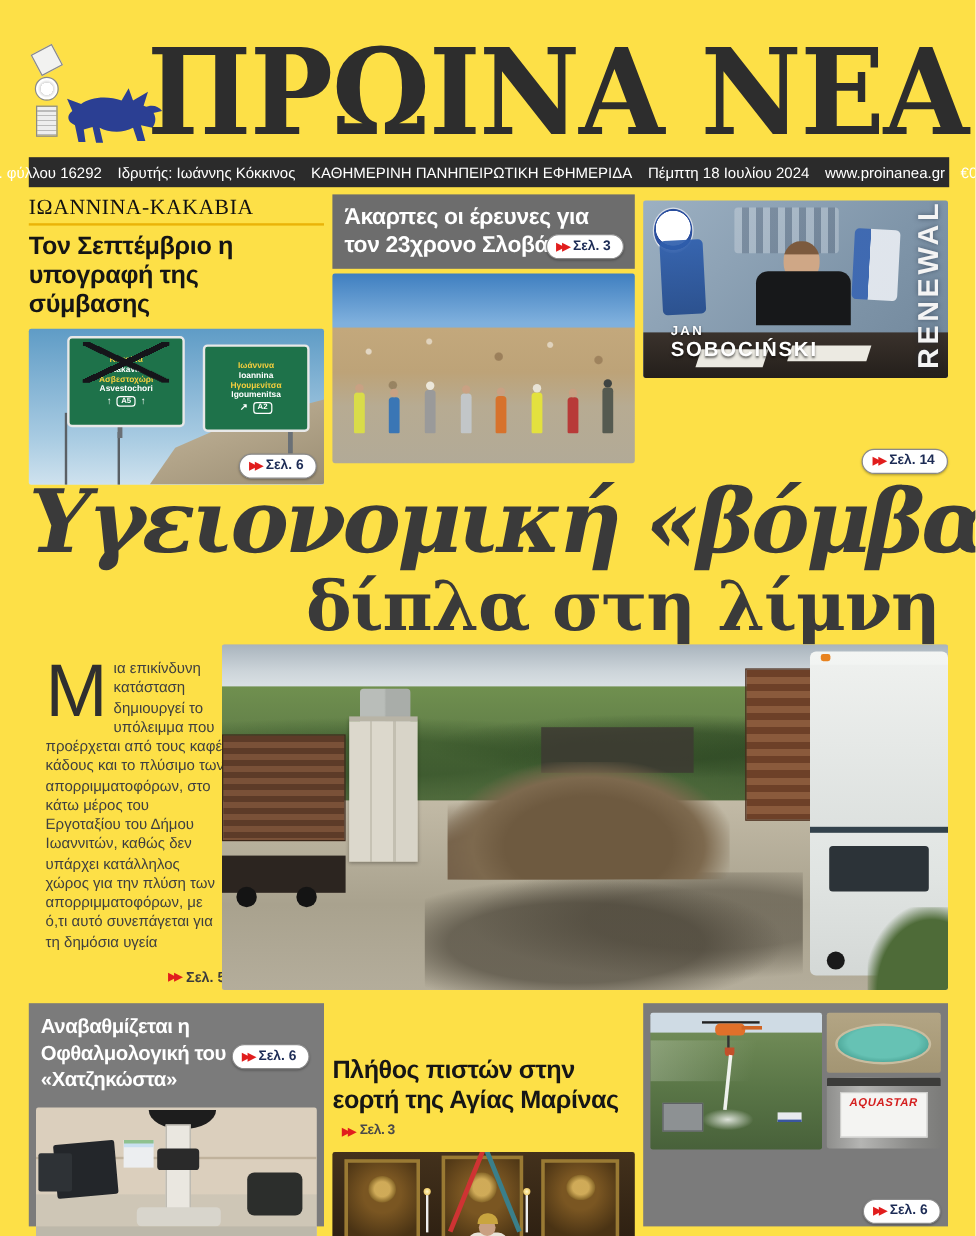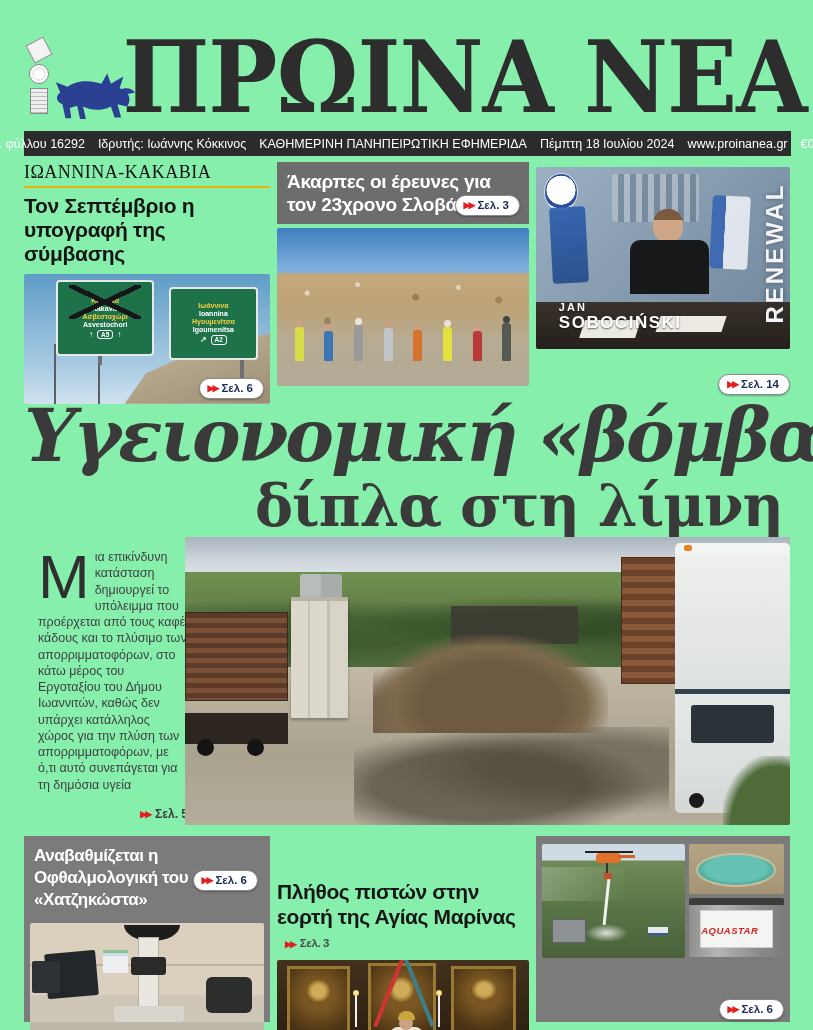--- a/index.html
+++ b/index.html
@@ -1,18 +1,18 @@
 <!DOCTYPE html>
 <html><head>
 <meta charset="utf-8">
 <style>
   * { margin:0; padding:0; box-sizing:border-box; }
   html,body { background:#ffffff; }
   #page {
-    position:relative; width:813px; height:1030px; background:#86efac;
+    position:relative; width:813px; height:1030px; background:#fde047;
     font-family:"Liberation Sans", sans-serif; overflow:hidden;
     margin:0 auto;
   }
 
   
   .logo-block { position:absolute; left:24px; top:40px; width:112px; height:90px; }
   .stamps { position:absolute; left:2px; top:0; width:26px; height:88px; display:flex; flex-direction:column; gap:4px; align-items:center; }
   .stamp { border:1px solid #8a8a8a; background:#f2f2f0; }
   .stamp.s1 { width:20px; height:20px; transform:rotate(-28deg); }
   .stamp.s2 { width:20px; height:20px; border-radius:50%; background:radial-gradient(circle, #fff 40%, #ddd 41%, #fff 60%); }
@@ -104,21 +104,21 @@
   .hiker:nth-child(1){height:34px;background:#d9dc49;}
   .hiker:nth-child(2){height:30px;background:#3a76b5;}
   .hiker:nth-child(3){height:36px;background:#9a9a9a;} .hiker:nth-child(3)::before{background:#ece7da;}
   .hiker:nth-child(4){height:33px;background:#c2c6c8;}
   .hiker:nth-child(5){height:31px;background:#d7722c;}
   .hiker:nth-child(6){height:34px;background:#e3e13e;} .hiker:nth-child(6)::before{background:#e8e3d6;}
   .hiker:nth-child(7){height:30px;background:#b83a38;}
   .hiker:nth-child(8){height:38px;background:#555a50;} .hiker:nth-child(8)::before{background:#3f4442;}
 
   
-  .ph-pas { margin-top:5px; height:182px; background:linear-gradient(135deg,#9cb0c2, #7f95a9 60%, #70869a); }
+  .ph-pas { margin-top:5px; height:148px; background:linear-gradient(135deg,#9cb0c2, #7f95a9 60%, #70869a); }
   .crest { position:absolute; left:8px; top:6px; width:34px; height:38px; border-radius:50%;
     background:radial-gradient(circle at 50% 45%, #ffffff 0 56%, #2b4f9e 58% 70%, #ffffff 72%); border:1px solid #d8dee6; }
   .jersey { position:absolute; border-radius:4px; opacity:.92; }
   .jersey.jl { left:6%; top:22%; width:14%; height:42%; background:linear-gradient(#2f5fae,#244b8c); transform:rotate(-3deg); }
   .jersey.jr { right:16%; top:16%; width:15%; height:40%; background:linear-gradient(90deg,#3a66b2 35%, #e8ecf2 36%); transform:rotate(3deg); }
   .shelfstuff { position:absolute; left:30%; top:4%; width:34%; height:26%;
     background:repeating-linear-gradient(90deg, rgba(255,255,255,.35) 0 6px, rgba(60,70,90,.35) 6px 12px); border-radius:3px; opacity:.7; }
   .player-head { position:absolute; left:46%; top:23%; width:30px; height:34px; border-radius:46%;
     background:linear-gradient(#7c5a3e 0 32%, #cfa786 33%); }
   .player-body { position:absolute; left:37%; top:40%; width:31%; height:30%; border-radius:10px 10px 0 0; background:#17181a; }
@@ -246,21 +246,21 @@
   .fire-tank { position:absolute; left:7%; bottom:13%; width:24%; height:21%; background:#8d9193; border:1px solid #5d6163; }
   .farm-bld { position:absolute; right:12%; bottom:20%; width:14%; height:7%; background:#e8eaee; border-bottom:2px solid #3a56a0; }
   .fire-right { display:flex; flex-direction:column; gap:4px; width:40%; height:100%; }
   .ph-basin { position:relative; height:44%; overflow:hidden; border-radius:2px; background:linear-gradient(#b3a584, #a39573); }
   .basin { position:absolute; left:8%; top:18%; width:84%; height:68%; border-radius:50%;
     background:radial-gradient(ellipse at 50% 45%, #66c2b4 0 55%, #459e90 80%, #2f7f73); border:2px solid #c9bda0; }
   .ph-tank { position:relative; height:52%; overflow:hidden; border-radius:2px;
     background:linear-gradient(90deg,#8e8e8c, #b5b5b3 30%, #8a8a88 75%, #7c7c7a); }
   .tank-band { position:absolute; left:0; top:0; width:100%; height:12%; background:#3c3c3a; }
   .tank-label { position:absolute; left:12%; top:20%; width:76%; height:64%; background:#f4f4f2; border:1px solid #cfcfcd;
-    display:flex; flex-direction:row; align-items:center; padding-top:3px; gap:8px; }
+    display:flex; flex-direction:column; align-items:center; padding-top:3px; gap:8px; }
   .tank-brand { color:#d42020; font-style:italic; font-weight:bold; font-size:9.5px; letter-spacing:.5px; }
   .tank-line { width:80%; height:2px; background:#9aa0a6; }
   .tank-line.short { width:55%; }
 
   
   .hl-m { font-size:21px; letter-spacing:-.4px; line-height:1.18; color:#161616; font-weight:bold;margin-top:44px; }
   .hl-m .ref-plain { margin-left:8px; font-size:11.5px; color:#4a4a4a; position:relative; top:-2px; }
 
   .panel .pill-panel { position:absolute; right:6px; bottom:2px; }
   .gb-pill { position:absolute; right:9px; bottom:8px; }

